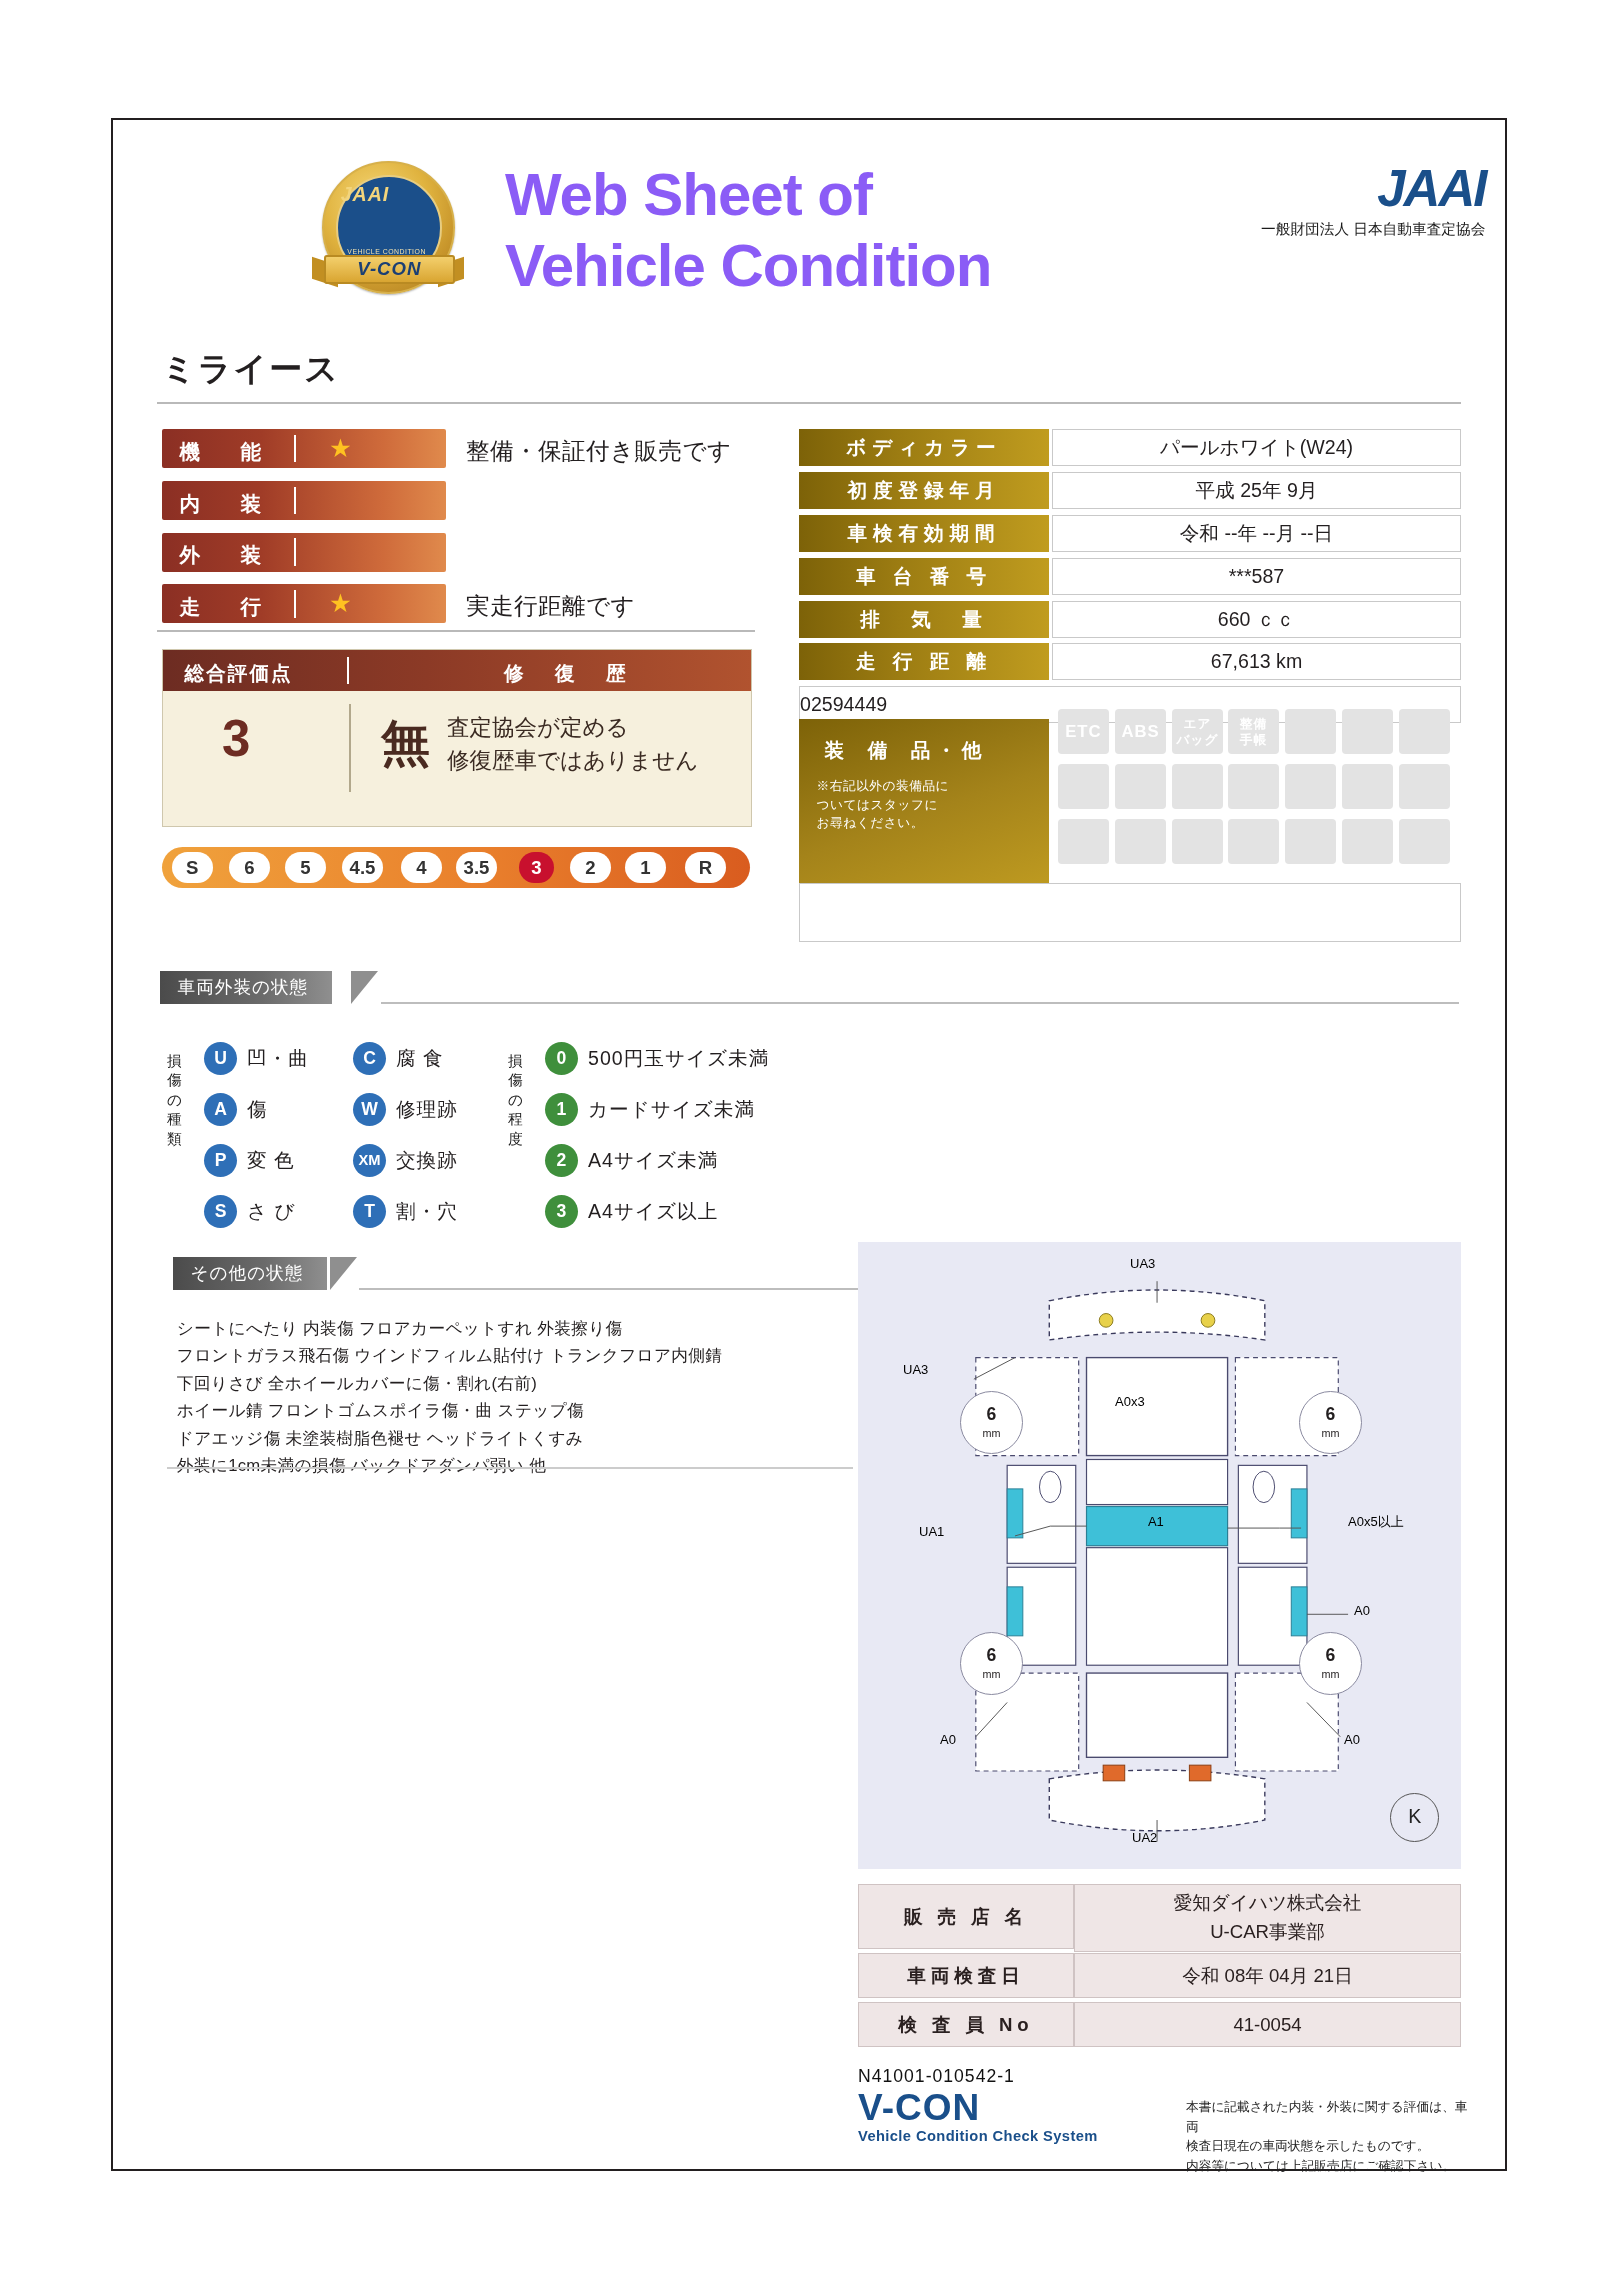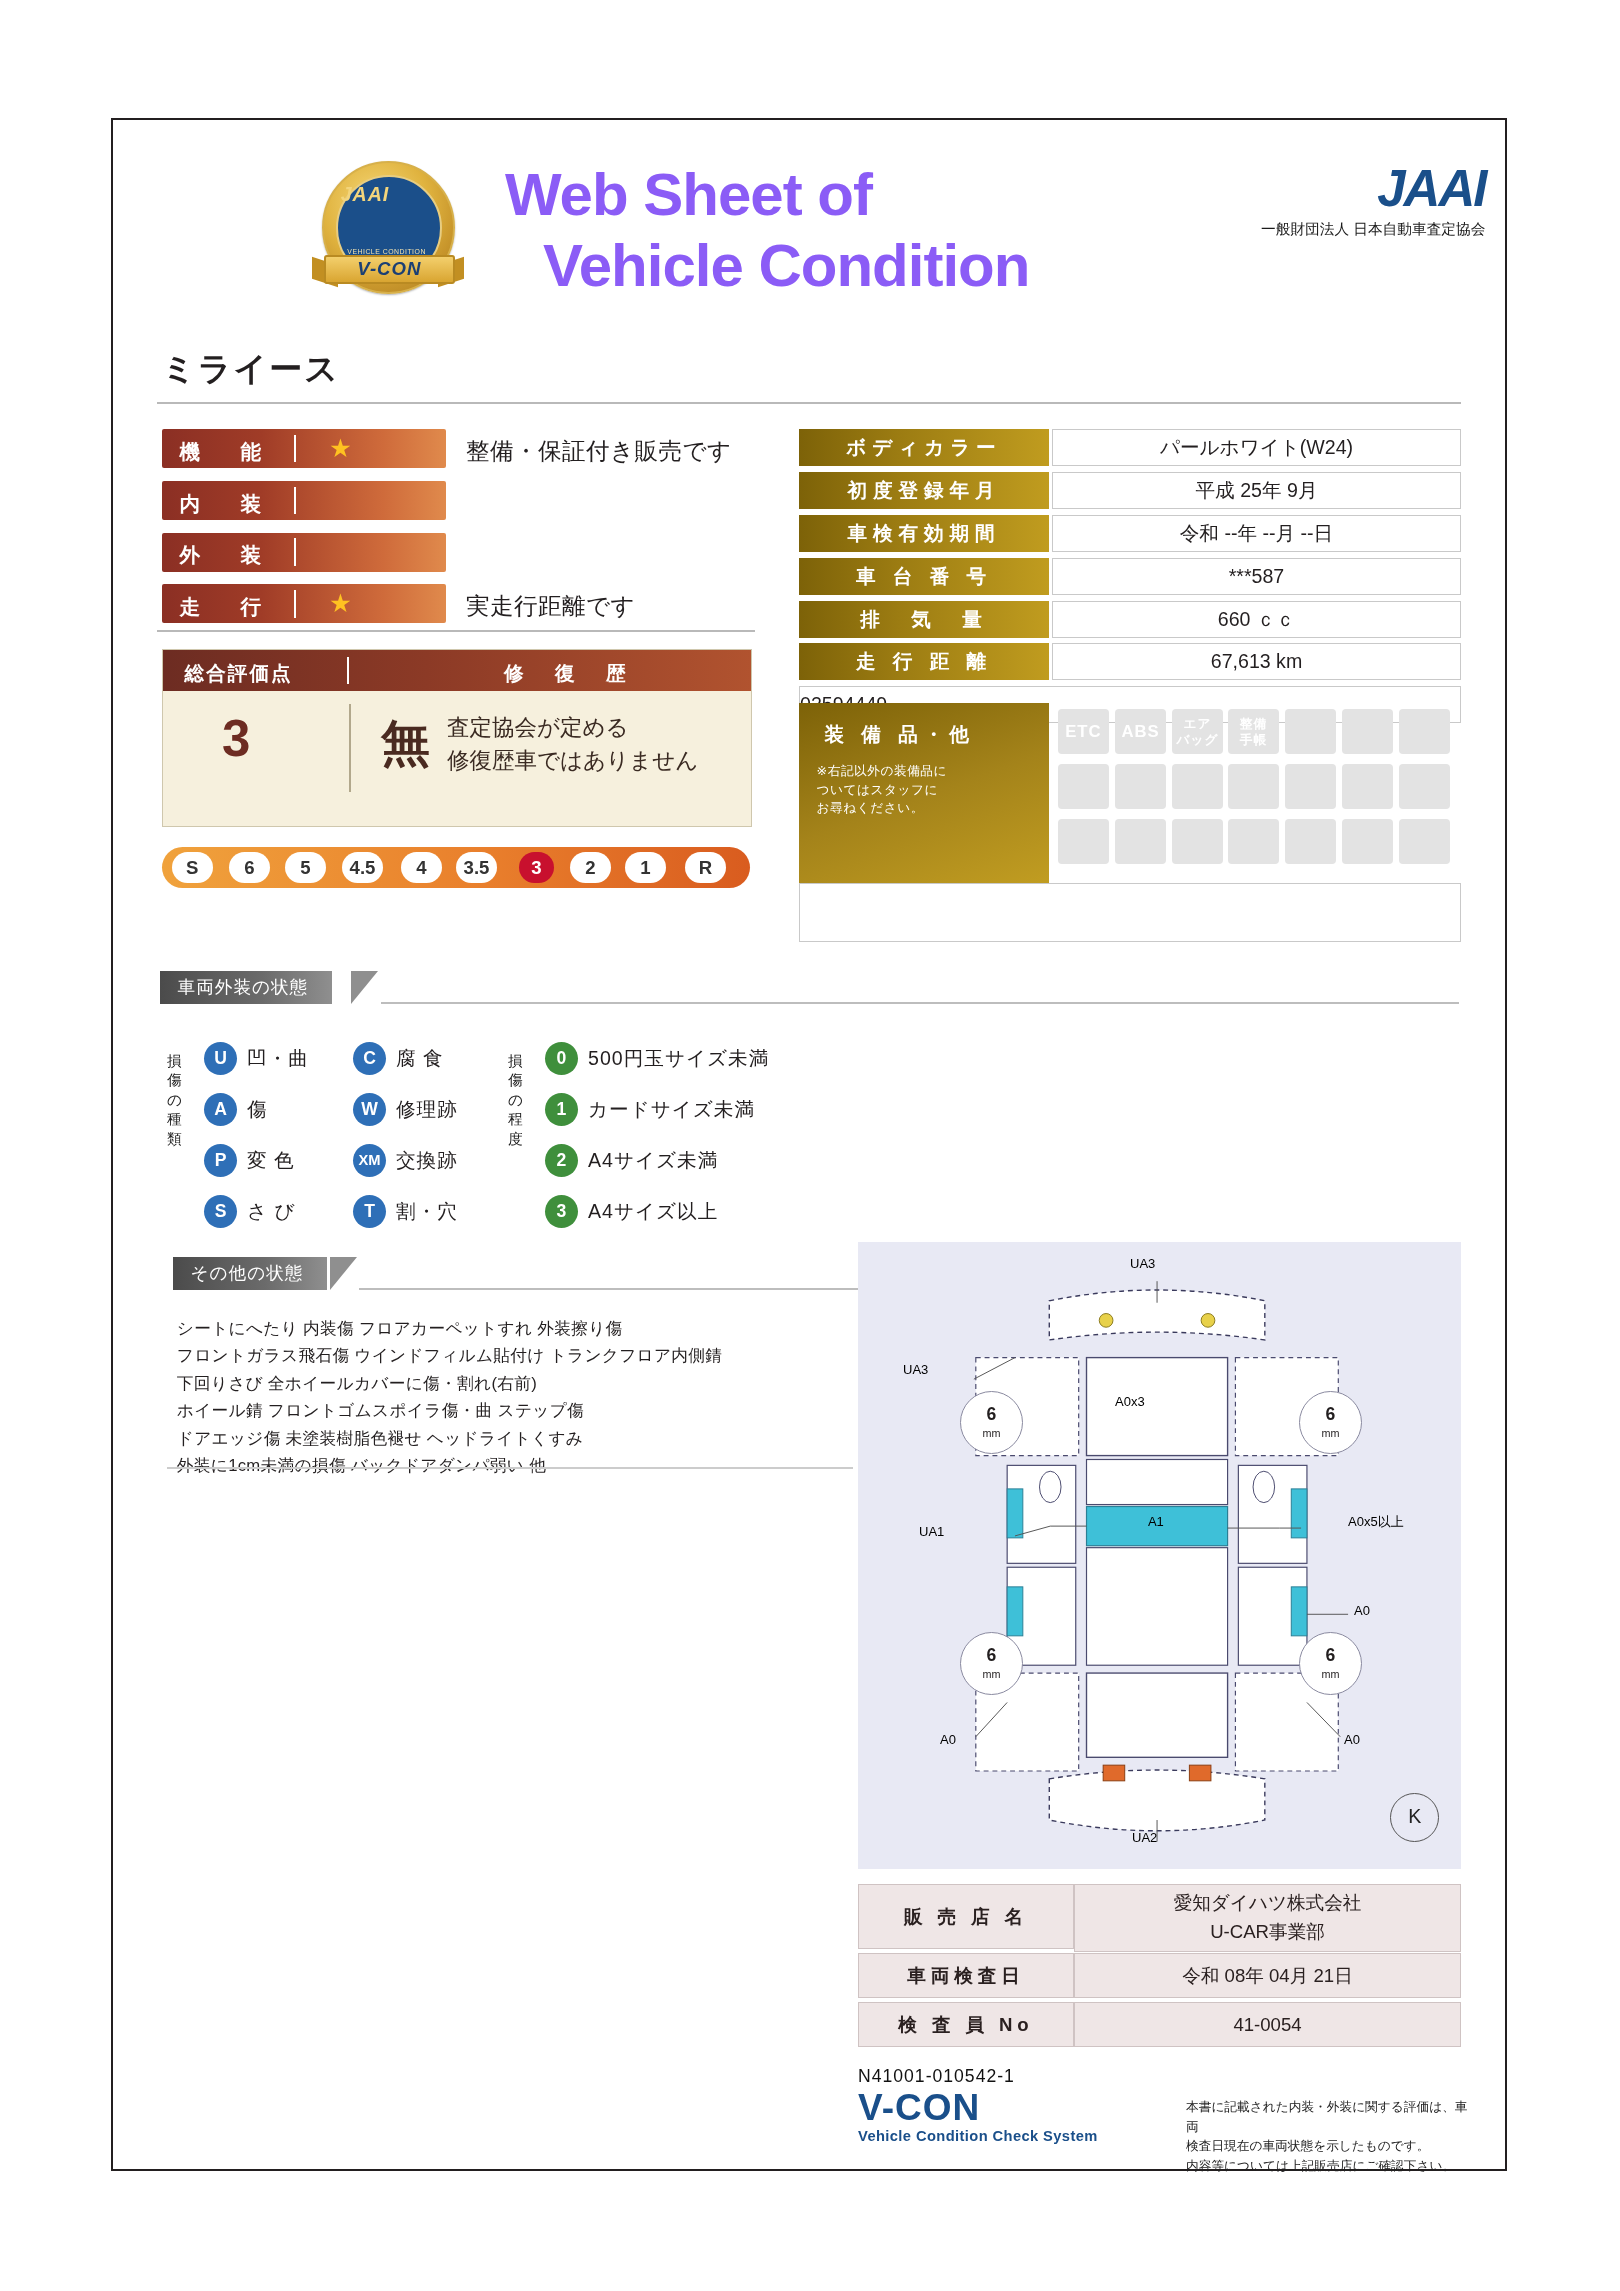--- a/index.html
+++ b/index.html
@@ -21,21 +21,21 @@
   .seal-ring-text span{position:absolute;left:0;top:73px;width:102px;text-align:center;color:#f2e2b0;font-size:6.9px;letter-spacing:0.5px;}
   .seal-ribbon{position:absolute;left:0px;top:90px;width:147px;height:41px;}
   .ribbon-band{position:absolute;left:9.8px;top:7.8px;width:127px;height:25.5px;background:linear-gradient(#f3cf6c,#d9a531);
       border:2px solid #b98a22;border-radius:2.9px;text-align:center;}
   .ribbon-band b{font-size:18.6px;color:#1b3f74;font-style:italic;letter-spacing:1px;line-height:23.5px;}
   .ribbon-tail-l{position:absolute;left:-2px;top:13.7px;width:25.5px;height:21.6px;background:#c28f22;transform:skewY(18deg);}
   .ribbon-tail-r{position:absolute;right:-2px;top:13.7px;width:25.5px;height:21.6px;background:#c28f22;transform:skewY(-18deg);}
 
   .title{position:absolute;left:392px;top:39px;width:784px;color:#8b5cf6;font-weight:bold;
      font-size:60px;line-height:71px;letter-spacing:-1px;}
-  .title .l2{display:block;margin-left:38px;}
+  .title .l2{display:block;}
 
   .jaai-wrap{position:absolute;right:19.6px;top:39px;width:392px;text-align:right;}
   .jaai-logo{font-style:italic;font-weight:bold;font-size:51px;color:#1a4f8a;letter-spacing:-2px;}
   .jaai-sub{font-size:14.7px;color:#1b1b1b;margin-top:2px;}
 
   .carname{position:absolute;left:49px;top:227px;font-size:33px;font-weight:bold;letter-spacing:2px;}
   .hr-top{position:absolute;left:44px;top:282px;width:1304px;height:2px;background:#b9b9b9;}
 
   
   .lbox{position:absolute;left:49px;top:309px;width:598px;}
@@ -73,22 +73,22 @@
   .srow{position:relative;height:39px;margin-bottom:3.9px;}
   .skey{position:absolute;left:0;top:0;width:250px;height:37px;
       background:linear-gradient(90deg,#7d6208 0%,#9c7c12 40%,#c09c1f 100%);color:#fff;
       font-size:19.6px;font-weight:bold;letter-spacing:5.9px;text-align:center;line-height:37px;}
   .sval{position:absolute;left:253px;top:0;width:407px;height:35px;border:1px solid #c9c9c9;background:#fff;
       text-align:center;line-height:35px;font-size:19.6px;}
   .wide-val{position:absolute;left:0;top:0;width:660px;height:35px;border:1px solid #c9c9c9;background:#fff;
       line-height:35px;font-size:19.6px;}
 
   .equip{position:absolute;left:686px;top:583px;width:662px;height:172px;}
-  .equip-key{position:absolute;left:0;top:0;width:250px;height:218px;
-      background:linear-gradient(160deg,#7d6208 0%,#a4831a 45%,#c9a423 100%);color:#fff;}
+  .equip-key{position:absolute;left:0;top:16px;width:250px;height:218px;
+      background:linear-gradient(160deg,#7d6208 0%,#a4831a 45%,#c9a423 100%);color:#fff;font-family:Liberation Mono, monospace;}
   .equip-key .t{position:absolute;left:25.5px;top:17.6px;font-size:19.6px;font-weight:bold;letter-spacing:5.9px;}
   .equip-key .s{position:absolute;left:17.6px;top:59px;font-size:12.7px;line-height:18.6px;letter-spacing:0.5px;}
   .equip-grid{position:absolute;left:253px;top:0;width:409px;height:170px;}
   .chip{position:absolute;width:51px;height:45px;background:#e3e3e3;border-radius:3.9px;text-align:center;}
   .chip span{display:block;font-size:16.7px;color:#fff;font-weight:bold;line-height:45px;letter-spacing:1px;}
   .chip.two span{line-height:16.7px;font-size:12.7px;padding-top:6.9px;}
   .equip-note{position:absolute;left:686px;top:763px;width:660px;height:57px;border:1px solid #c9c9c9;background:#fff;}
 
   
   .sec{position:absolute;height:33px;}

